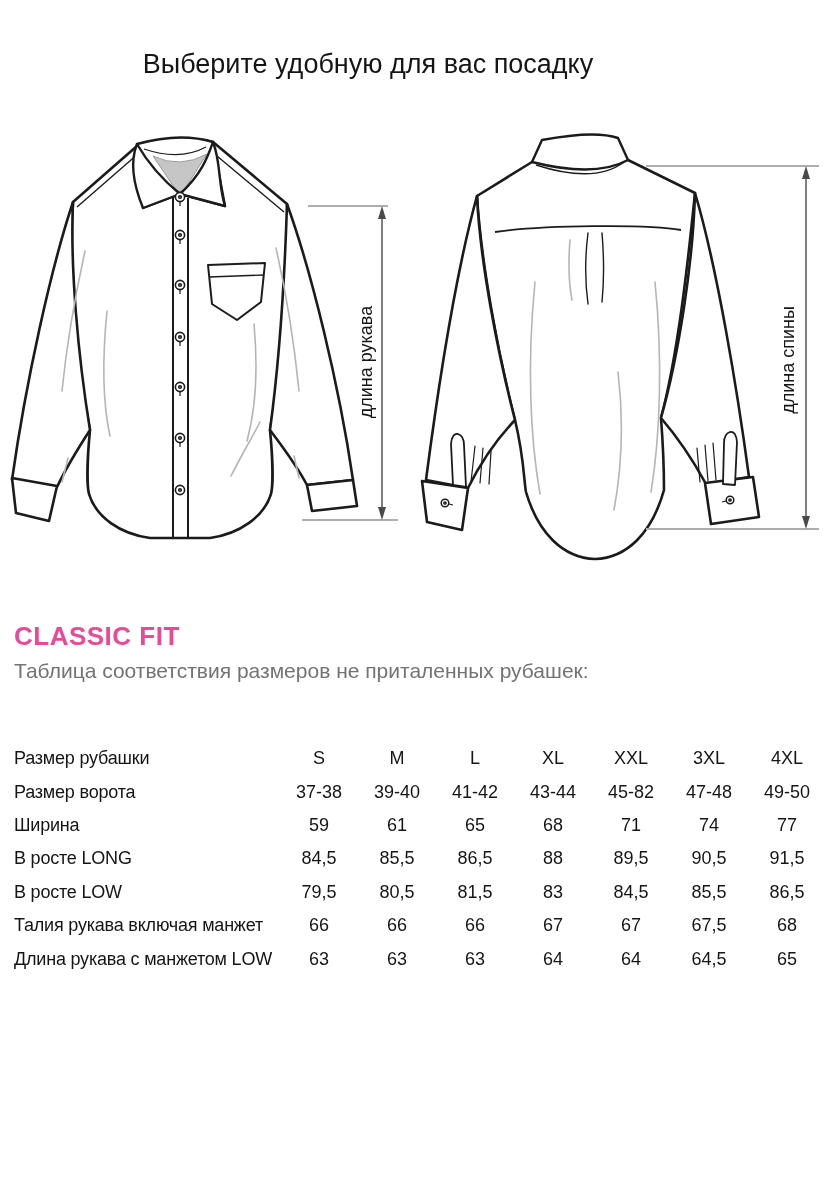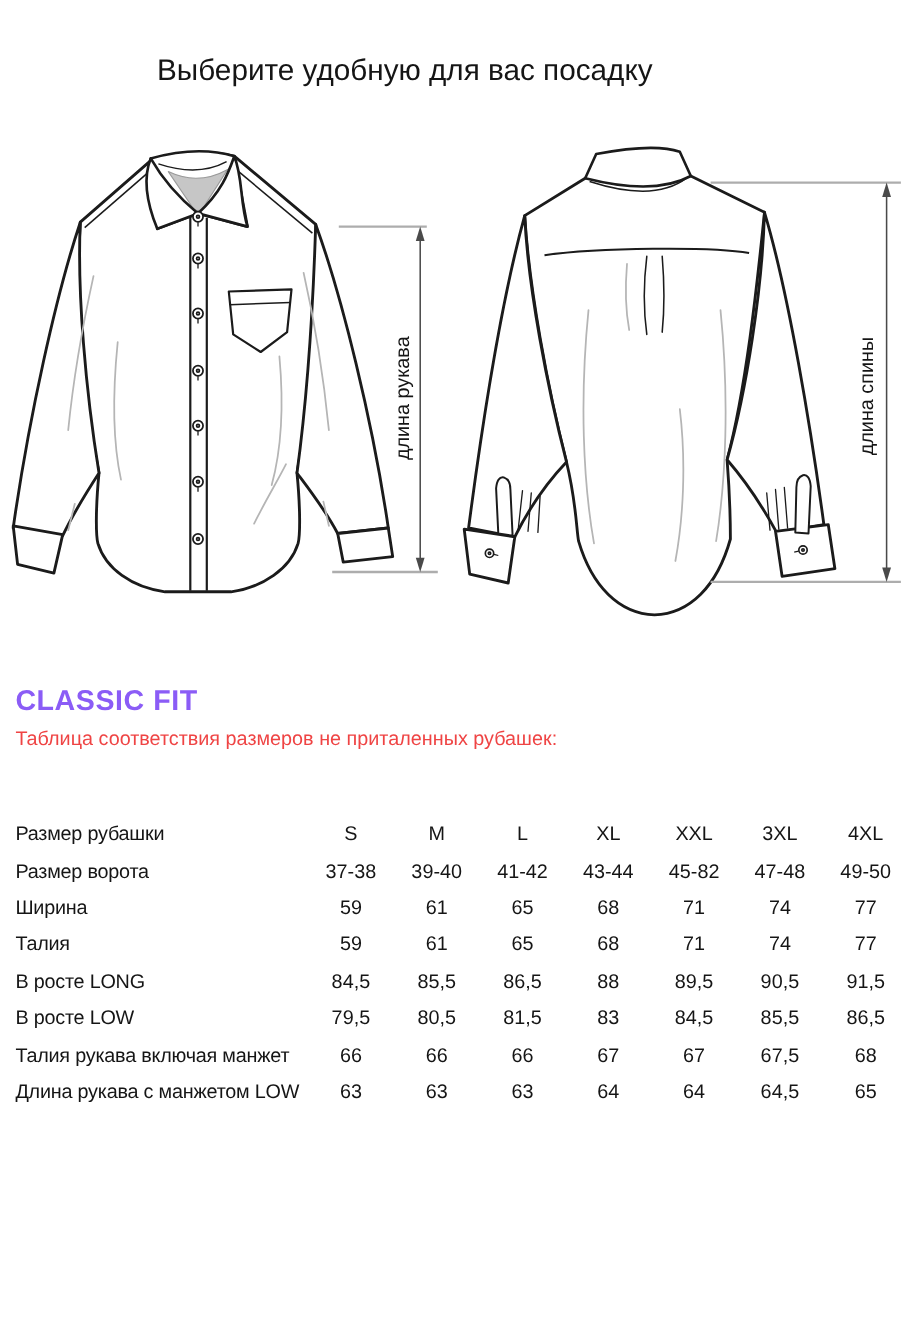--- a/index.html
+++ b/index.html
@@ -21,25 +21,25 @@
   .dim-back    { left:640px; top:158px; }
   .vlabel {
     position:absolute; width:140px; height:22px;
     text-align:center; font-size:18px; line-height:22px; color:#151515;
     transform:rotate(-90deg);
   }
   .vlabel-front { left:296px; top:351px; }
   .vlabel-back  { left:718px; top:349px; }
   .fit-heading {
     position:absolute; left:14px; top:622px;
-    font-size:26px; line-height:28px; font-weight:700; letter-spacing:.5px; color:#8b5cf6;
+    font-size:26px; line-height:28px; font-weight:700; letter-spacing:.5px; color:#ec4899;
   }
   .fit-subtitle {
     position:absolute; left:14px; top:658px;
-    font-size:18px; line-height:26px; color:#ef4444;
+    font-size:21px; line-height:26px; color:#737373;
   }
   table.size-table {
     position:absolute; left:14px; top:742px; width:812px;
     border-collapse:collapse; table-layout:fixed;
     font-size:18px; color:#151515;
   }
   .size-table td {
     height:33.4px; padding:0; vertical-align:middle;
     white-space:nowrap; text-align:center; overflow:visible;
   }
@@ -271,30 +271,20 @@
         <td class="lbl">Ширина</td>
         <td>59</td>
         <td>61</td>
         <td>65</td>
         <td>68</td>
         <td>71</td>
         <td>74</td>
         <td>77</td>
       </tr>
       <tr>
-        <td class="lbl">Талия</td>
-        <td>59</td>
-        <td>61</td>
-        <td>65</td>
-        <td>68</td>
-        <td>71</td>
-        <td>74</td>
-        <td>77</td>
-      </tr>
-      <tr>
         <td class="lbl">В росте LONG</td>
         <td>84,5</td>
         <td>85,5</td>
         <td>86,5</td>
         <td>88</td>
         <td>89,5</td>
         <td>90,5</td>
         <td>91,5</td>
       </tr>
       <tr>

